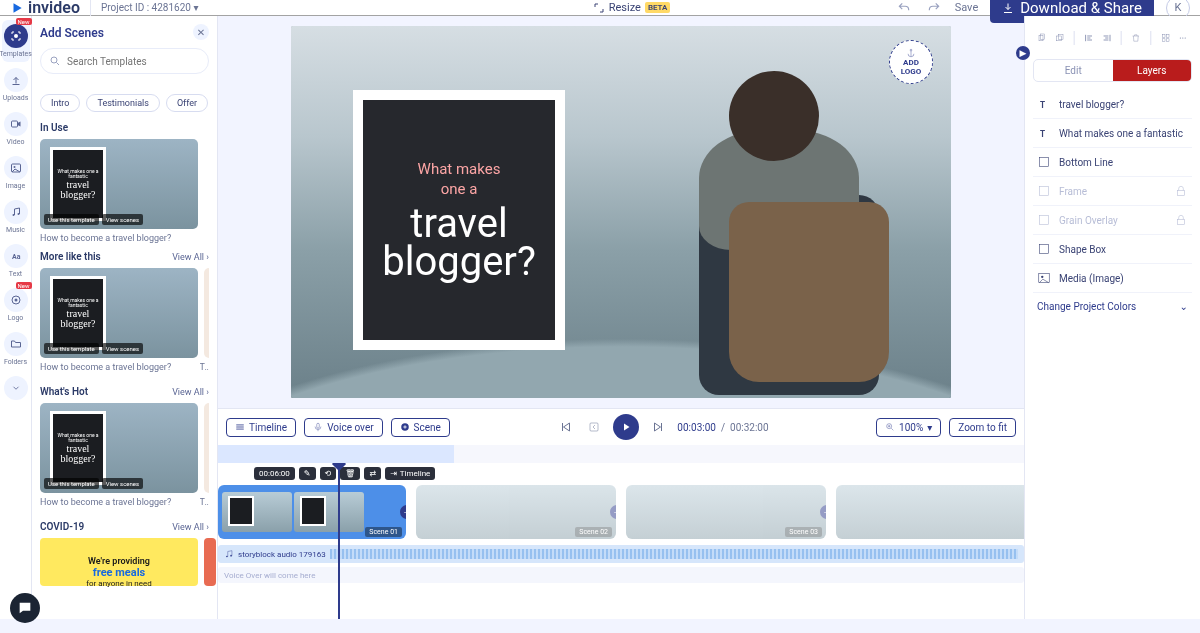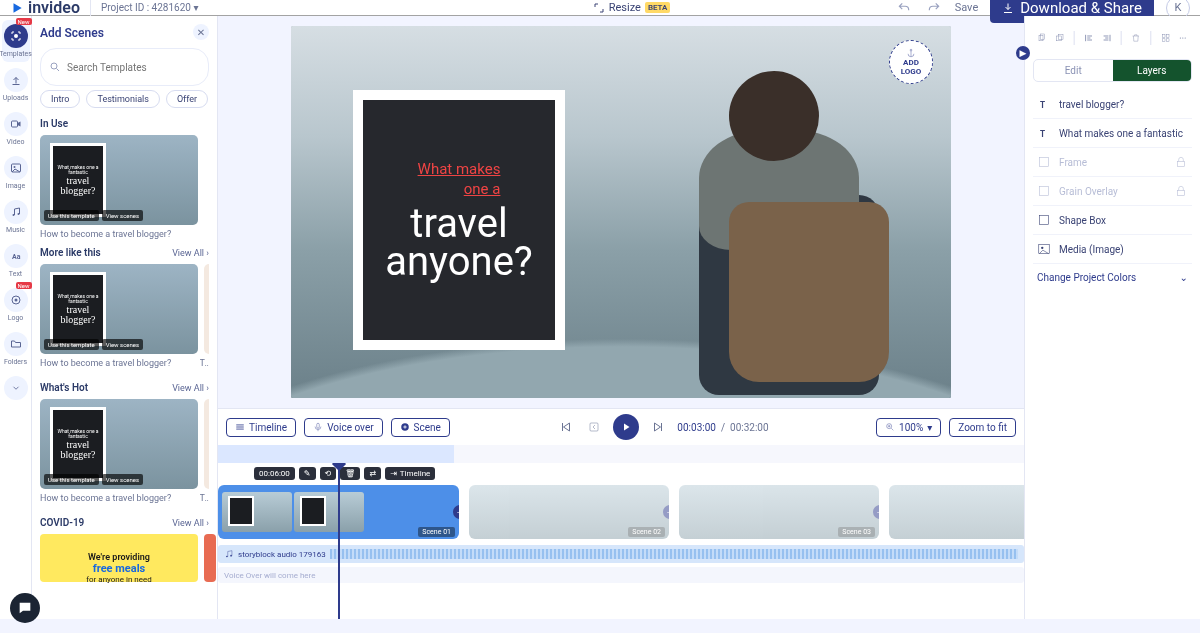--- a/index.html
+++ b/index.html
@@ -29,21 +29,21 @@
 .rail-item.active .rail-icon { background: #2e3b8c; color: #fff; }
 .rail-label { font-size: 7px; color: #6b7494; margin-top: 2px; }
 .rail-badge { position: absolute; top: -2px; right: -2px; background: #e63946; color: #fff; font-size: 6px; padding: 0 2px; border-radius: 2px; }
 .rail-collapse { width: 24px; height: 24px; border-radius: 50%; background: #eef3ff; display: flex; align-items: center; justify-content: center; color: #5b6694; margin-top: 4px; cursor: pointer; }
 
 
 .left-panel { width: 186px; background: #fff; border-right: 1px solid #e3e6f3; overflow-y: auto; padding: 8px; }
 .panel-header { display: flex; justify-content: space-between; align-items: flex-end; margin-bottom: 8px; }
 .panel-title { font-size: 12px; font-weight: 600; color: #2e3b8c; }
 .panel-close { width: 16px; height: 16px; border-radius: 50%; background: #eef3ff; display: flex; align-items: center; justify-content: center; color: #6b7494; cursor: pointer; font-size: 10px; }
-.search-box { display: flex; align-items: center; gap: 6px; padding: 12px 8px; background: #fff; border: 1px solid #e8ecf9; border-radius: 16px; margin-bottom: 4px; }
+.search-box { display: flex; align-items: center; gap: 6px; padding: 6px 8px; background: #fff; border: 1px solid #e8ecf9; border-radius: 16px; margin-bottom: 20px; }
 .search-box input { border: none; outline: none; font-size: 10px; flex: 1; color: #6b7494; }
 .chip-row { display: flex; gap: 6px; overflow-x: hidden; margin-bottom: 10px; }
 .chip { padding: 3px 10px; border: 1px solid #d7dcf0; border-radius: 12px; font-size: 9px; color: #3a4374; cursor: pointer; white-space: nowrap; }
 .section-head { display: flex; justify-content: space-between; align-items: center; margin: 6px 0; }
 .section-title { font-size: 10px; font-weight: 600; color: #2b3a67; }
 .view-all { font-size: 9px; color: #5b6694; cursor: pointer; }
 .thumb-row { display: flex; gap: 6px; margin-bottom: 4px; overflow: hidden; }
 .thumb { width: 158px; height: 90px; border-radius: 5px; background: linear-gradient(180deg,#9db4c4,#7b939f); position: relative; flex: 0 0 auto; overflow: hidden; }
 .thumb.partial { width: 12px; background: #f4e9e0; }
 .thumb-inner { position: absolute; left: 10px; top: 8px; width: 56px; height: 74px; background: #1b1d21; border: 3px solid #fff; display: flex; flex-direction: column; align-items: center; justify-content: center; }
@@ -65,31 +65,31 @@
 .mountain { position: absolute; inset: 0; background:
   radial-gradient(1000px 400px at 50% 140%, #92a7af 50%, transparent 52%),
   linear-gradient(180deg,#d6dee3 0%, #b8c6cd 30%, #8ba0a8 60%, #6b8089 100%);
 }
 .person { position: absolute; left: 55%; top: 12%; width: 38%; height: 88%; }
 .head { position: absolute; left: 30%; top: 0; width: 90px; height: 90px; border-radius: 50%; background: #3a2f29; }
 .scarf { position: absolute; left: 18%; top: 18%; width: 160px; height: 120px; background: #6d7573; border-radius: 40% 40% 20% 20%; }
 .body { position: absolute; left: 18%; top: 38%; width: 180px; height: 200px; background: #2f3842; border-radius: 20px; }
 .bag { position: absolute; left: 30%; top: 40%; width: 160px; height: 180px; background: #7a624a; border-radius: 20px 20px 30px 30px; }
 .card-box { position: absolute; left: 62px; top: 64px; width: 212px; height: 260px; background: #26282d; border: 10px solid #fff; display: flex; flex-direction: column; align-items: center; justify-content: center; padding: 12px; }
-.card-pre { color: #ef4444; font-size: 15px; text-align: right; line-height: 1.35; text-decoration: underline; }
+.card-pre { color: #fca5a5; font-size: 15px; text-align: center; line-height: 1.35; }
 .card-script { color: #fff; font-family: 'Brush Script MT', cursive; font-size: 40px; line-height: .95; text-align: center; margin-top: 6px; }
 .add-logo { position: absolute; right: 18px; top: 14px; width: 44px; height: 44px; border-radius: 50%; background: #fff; border: 1px dashed #2e3b8c; display: flex; flex-direction: column; align-items: center; justify-content: center; font-size: 8px; color: #2e3b8c; font-weight: 700; }
 
 
 .right-panel { width: 176px; background: #fff; border-left: 1px solid #e3e6f3; padding: 8px; }
 .toolbar-row { display: flex; gap: 8px; align-items: center; justify-content: space-between; background: #fff; border-radius: 6px; padding: 4px; margin-bottom: 8px; }
 .tb-ic { width: 14px; height: 14px; color: #767fa5; cursor: pointer; }
 .tabs { display: flex; border: 1px solid #e3e6f3; border-radius: 5px; overflow: hidden; margin-bottom: 8px; }
 .tab { flex: 1; text-align: center; padding: 5px 0; font-size: 10px; color: #8a92b4; cursor: pointer; }
-.tab.active { background: #14532d; color: #fff; }
+.tab.active { background: #b91c1c; color: #fff; }
 .layer { display: flex; align-items: center; gap: 8px; padding: 7px 4px; font-size: 10px; color: #3a4374; border-bottom: 1px solid #f0f2fa; cursor: pointer; }
 .layer.muted { color: #b7bdd6; }
 .layer-ic { width: 14px; height: 14px; color: inherit; }
 .layer .lock { margin-left: auto; color: #b7bdd6; }
 .change-colors { display: flex; align-items: center; justify-content: space-between; padding: 8px 4px; font-size: 10px; color: #2e3b8c; cursor: pointer; }
 
 
 .timeline { height: 216px; background: #fff; border-top: 1px solid #e3e6f3; display: flex; flex-direction: column; }
 .tl-controls { height: 36px; display: flex; align-items: center; padding: 0 8px; gap: 8px; }
 .tl-btn { border: 1px solid #2e3b8c; color: #2e3b8c; border-radius: 4px; padding: 3px 8px; font-size: 10px; display: flex; align-items: center; gap: 4px; cursor: pointer; }
@@ -354,21 +354,21 @@
       <div class="canvas">
         <div class="mountain"></div>
         <div class="person">
           <div class="body"></div>
             <div class="scarf"></div>
             <div class="head"></div>
             <div class="bag"></div>
         </div>
         <div class="card-box">
           <div class="card-pre"><span>What makes</span><br><span>one a</span></div>
-          <div class="card-script"><span>travel</span><br><span>anyone?</span></div>
+          <div class="card-script"><span>travel</span><br><span>blogger?</span></div>
         </div>
         <div class="add-logo">
           <svg width="10" height="10" viewBox="0 0 24 24">
               <circle cx="12" cy="5" r="2" stroke="#2e3b8c" fill="none"></circle>
               <path d="M12 7v13M5 14a7 7 0 0014 0" stroke="#2e3b8c" fill="none"></path>
             </svg>
           <span>ADD</span>
             <span>LOGO</span>
         </div>
       </div>
@@ -452,21 +452,21 @@
         <div class="playhead"></div>
         <div class="scene-tools">
           <div class="scene-tool">00:06:00</div>
           <div class="scene-tool">✎</div>
           <div class="scene-tool">⟲</div>
           <div class="scene-tool">🗑</div>
           <div class="scene-tool">⇄</div>
           <div class="scene-tool">⇥ <span>Timeline</span></div>
         </div>
         <div class="scene-strip">
-          <div class="scene active" style="width:241px">
+          <div class="scene active" style="width:188px">
             <div class="mini">
                 <div class="mini-card"></div>
               </div>
             <div class="mini">
                 <div class="mini-card"></div>
               </div>
             <span class="scene-label">Scene 01</span>
             <div class="scene-handle">⇥</div>
           </div>
           <div class="scene">
@@ -537,20 +537,26 @@
           <text x="5" y="18" font-size="14" fill="currentColor" font-weight="700">T</text>
         </svg>
         <span>travel blogger?</span>
       </div>
     <div class="layer">
         <svg class="layer-ic" viewBox="0 0 24 24">
           <text x="5" y="18" font-size="14" fill="currentColor" font-weight="700">T</text>
         </svg>
         <span>What makes one a fantastic</span>
       </div>
+    <div class="layer">
+        <svg class="layer-ic" viewBox="0 0 24 24">
+          <rect x="4" y="4" width="16" height="16" stroke="currentColor" fill="none"></rect>
+        </svg>
+        <span>Bottom Line</span>
+      </div>
     <div class="layer muted">
         <svg class="layer-ic" viewBox="0 0 24 24">
           <rect x="4" y="4" width="16" height="16" stroke="currentColor" fill="none"></rect>
         </svg>
         <span>Frame</span>
         <svg class="lock layer-ic" viewBox="0 0 24 24">
           <rect x="6" y="11" width="12" height="9" stroke="currentColor" fill="none"></rect>
           <path d="M8 11V8a4 4 0 018 0v3" stroke="currentColor" fill="none"></path>
         </svg>
       </div>

